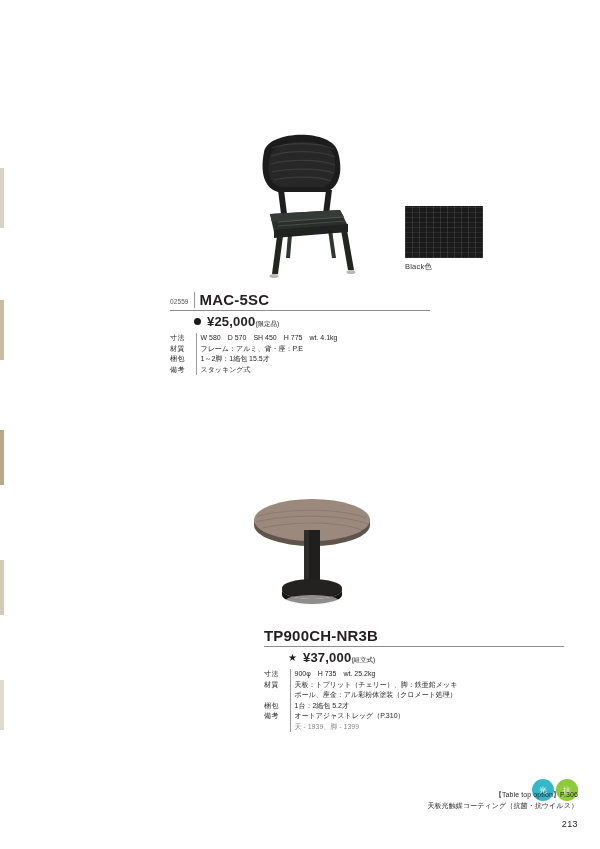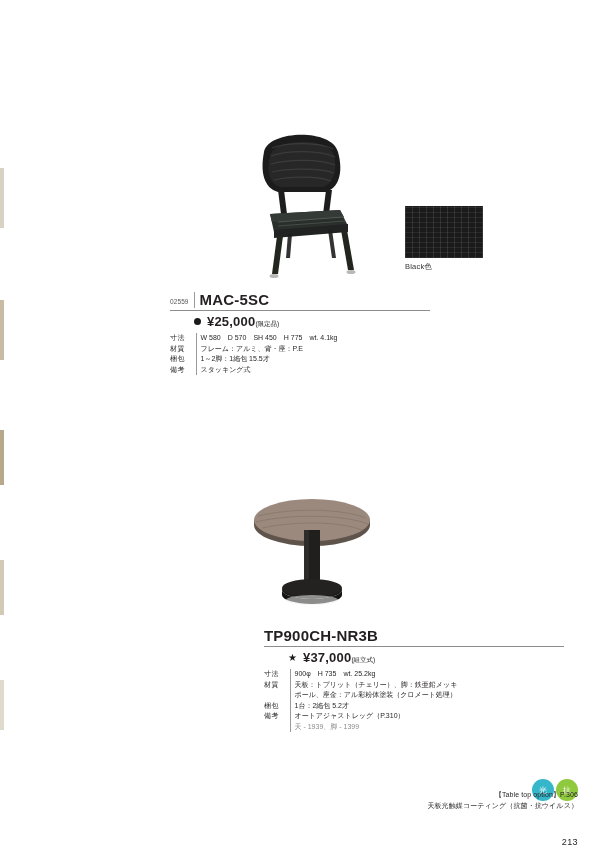--- a/index.html
+++ b/index.html
@@ -180,21 +180,21 @@
     display: flex; align-items: center; justify-content: center;
     font-size: 8px;
     color: #fff;
     letter-spacing: 0;
   }
   .badge.kou { background: #35b6c9; }
   .badge.kin { background: #8fc93d; }
   .page-no {
     position: absolute;
     right: 22px;
-    bottom: 2px;
+    bottom: 20px;
     font-size: 9px;
     color: #231f20;
     letter-spacing: 0.4px;
     margin-top: 24px;
   }
 </style>
 </head>
 <body>
 
 <div class="edge-strip s1"></div>

